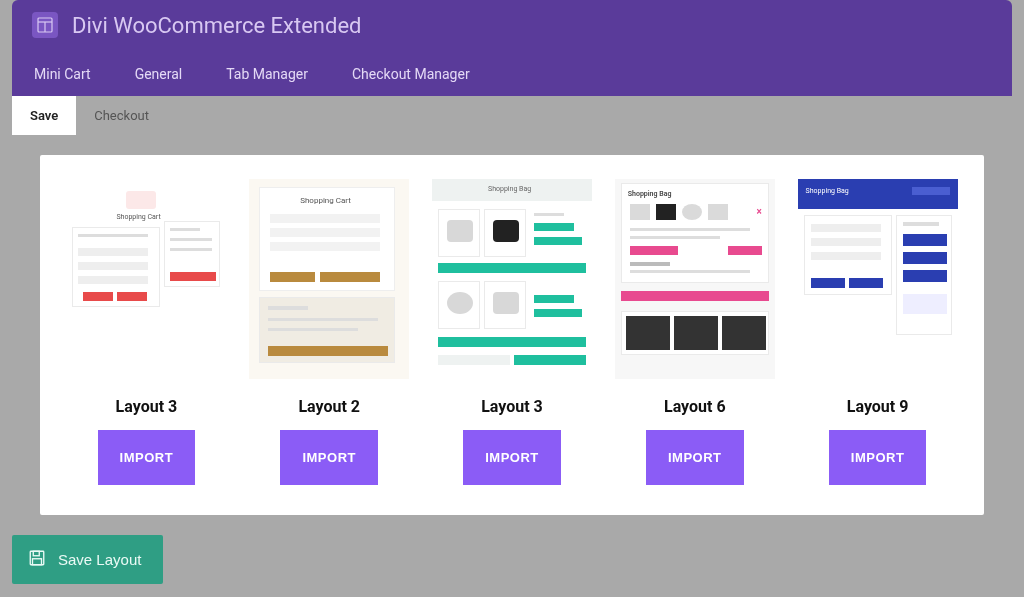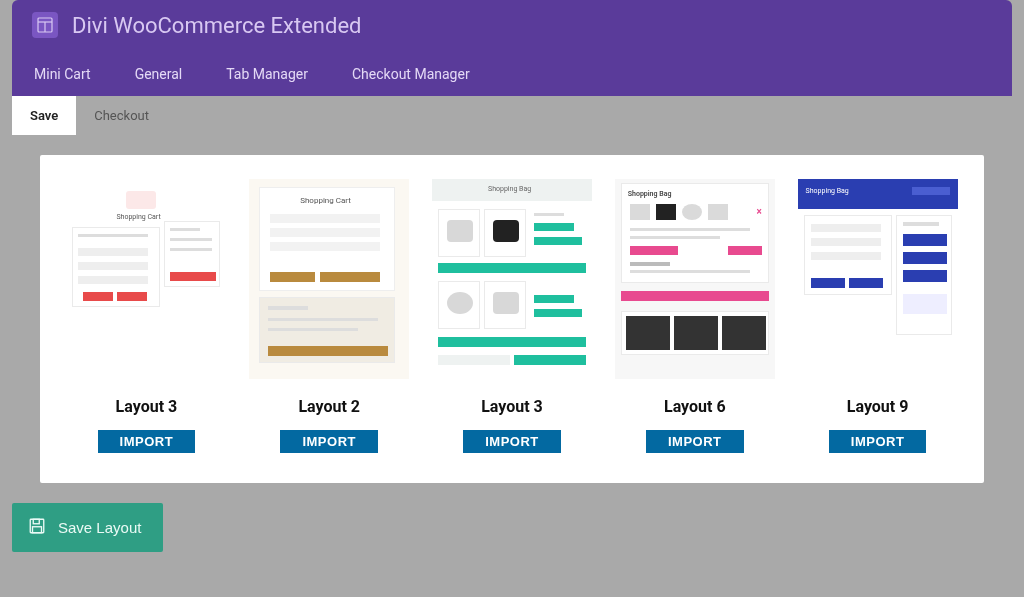--- a/index.html
+++ b/index.html
@@ -99,26 +99,26 @@
     background: #fff;
   }
   .layout-title {
     font-size: 16px;
     font-weight: 700;
     color: #111;
     margin-bottom: 14px;
   }
   .import-btn {
     display: inline-block;
-    background: #0369a1;
+    background: #8b5cf6;
     color: #fff;
     font-size: 13px;
     font-weight: 700;
     letter-spacing: .5px;
-    padding: 4px 22px;
+    padding: 20px 22px;
     border: none;
     cursor: pointer;
   }
 
   
   .th-panel { position: absolute; background: #fff; border: 1px solid #eaeaea; }
   .th-bar  { position: absolute; }
   .th-txt  { position: absolute; background: #ddd; height: 3px; }
 
   

